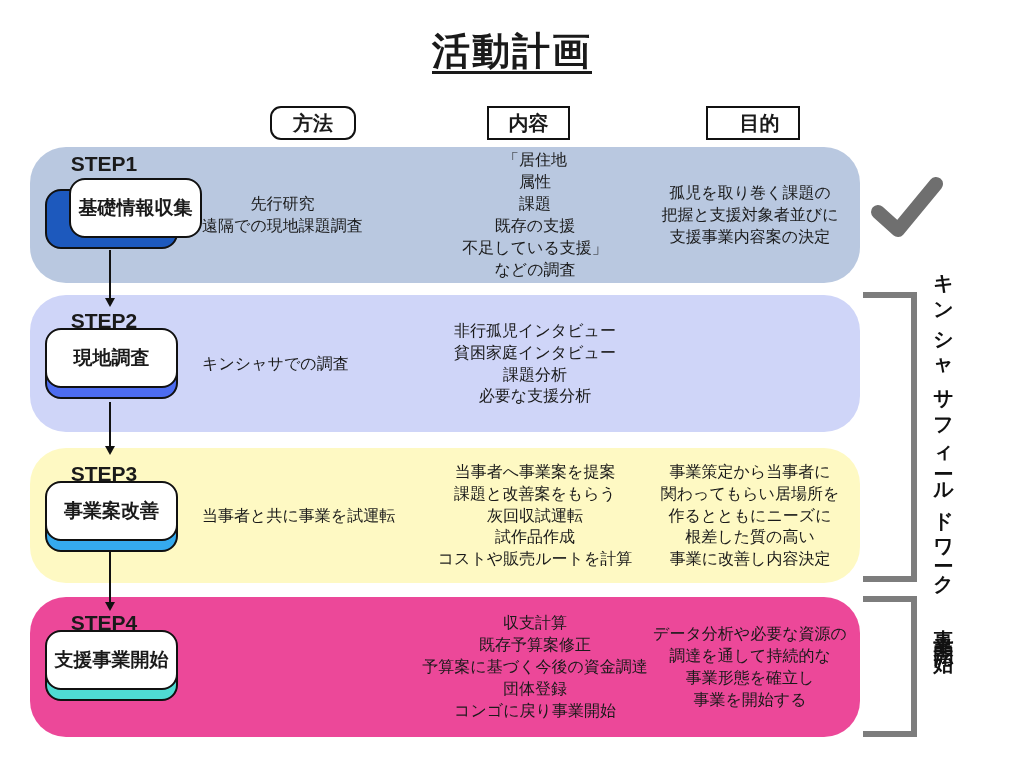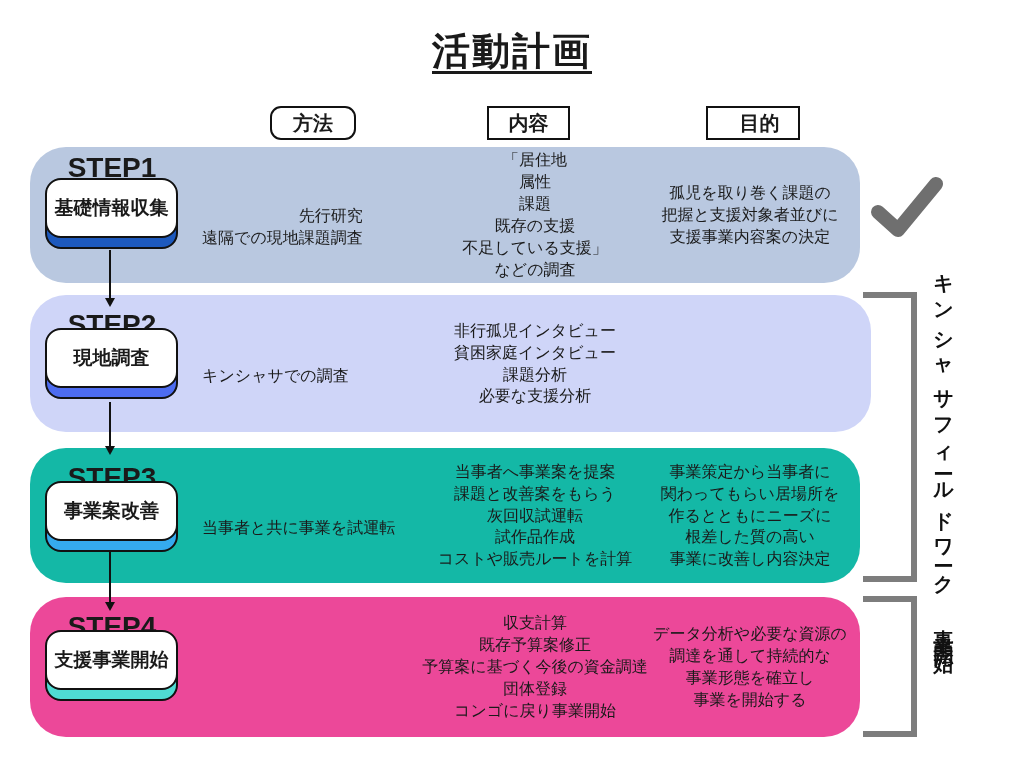--- a/index.html
+++ b/index.html
@@ -16,34 +16,34 @@
   #hdr-method{left:270px;width:82px;border-radius:11px;}
   #hdr-content{left:487px;width:79px;}
   #hdr-purpose{left:706px;width:77px;padding-left:13px;}
 
   .row{position:absolute;left:30px;width:830px;border-radius:36px;}
   #row1{top:147px;height:136px;}
   #row2{top:295px;height:137px;}
   #row3{top:448px;height:135px;}
   #row4{top:597px;height:140px;}
 
-  .step-label{position:absolute;left:20px;top:14px;width:124px;text-align:center;
-    font-weight:bold;font-size:28px;}
+  .step-label{position:absolute;left:12px;top:14px;width:124px;text-align:center;
+    font-weight:bold;font-size:21px;}
   #row1 .step-label{top:5px;}
   .step-shadow{position:absolute;left:15px;top:44px;width:133px;height:60px;
     border:2.5px solid #111;border-radius:16px;box-sizing:border-box;}
   .step-box{position:absolute;left:15px;top:33px;width:133px;height:60px;
     border:2.5px solid #111;border-radius:16px;background:#fff;box-sizing:border-box;
     display:flex;align-items:center;justify-content:center;font-size:19px;font-weight:bold;}
-  #row1 .step-shadow{top:42px;}#row1 .step-box{top:31px;}
+  #row1 .step-shadow{top:42px;}#row1 .step-box{top:31px;margin-left:24px;}
 
   .cell{position:absolute;top:0;height:100%;display:flex;align-items:center;
     font-size:16px;line-height:1.37;}
   .cell span{white-space:pre-line;}
-  .cell.method{left:172px;width:238px;text-align:right;margin-top:12px;}
+  .cell.method{left:172px;width:238px;text-align:center;}
   .cell.content{left:376px;width:258px;justify-content:center;text-align:center;}
   .cell.purpose{left:610px;width:220px;justify-content:center;text-align:center;}
 
   .arrow{position:absolute;left:109px;width:2px;background:#111;}
   #arrow1{top:250px;height:50px;}
   #arrow2{top:402px;height:46px;}
   #arrow3{top:551px;height:53px;}
   .arrow::after{content:'';position:absolute;bottom:-7px;left:-4px;
     border-left:5px solid transparent;border-right:5px solid transparent;border-top:9px solid #111;}
 
@@ -96,38 +96,38 @@
 不足している支援」
 などの調査</span>
       </div>
     <div class="cell purpose">
         <span>孤児を取り巻く課題の
 把握と支援対象者並びに
 支援事業内容案の決定</span>
       </div>
   </div>
 
-  <div class="row" id="row2" style="background-color: rgb(207, 213, 248); padding-left: 11px;">
+  <div class="row" id="row2" style="background-color: rgb(207, 213, 248);">
     <div class="step-label">STEP2</div>
     <div class="step-shadow" style="background-color: rgb(77, 108, 240);"></div>
     <div class="step-box">
       <span>現地調査</span>
     </div>
     <div class="cell method">
         <span>キンシャサでの調査</span>
       </div>
     <div class="cell content">
         <span>非行孤児インタビュー
 貧困家庭インタビュー
 課題分析
 必要な支援分析</span>
       </div>
   </div>
 
-  <div class="row" id="row3" style="background-color: #14b8a6;">
+  <div class="row" id="row3" style="background-color: #fef9c3;">
     <div class="step-label">STEP3</div>
     <div class="step-shadow" style="background-color: rgb(53, 170, 238);"></div>
     <div class="step-box">
       <span>事業案改善</span>
     </div>
     <div class="cell content">
         <span>当事者へ事業案を提案
 課題と改善案をもらう
 灰回収試運転
 試作品作成

